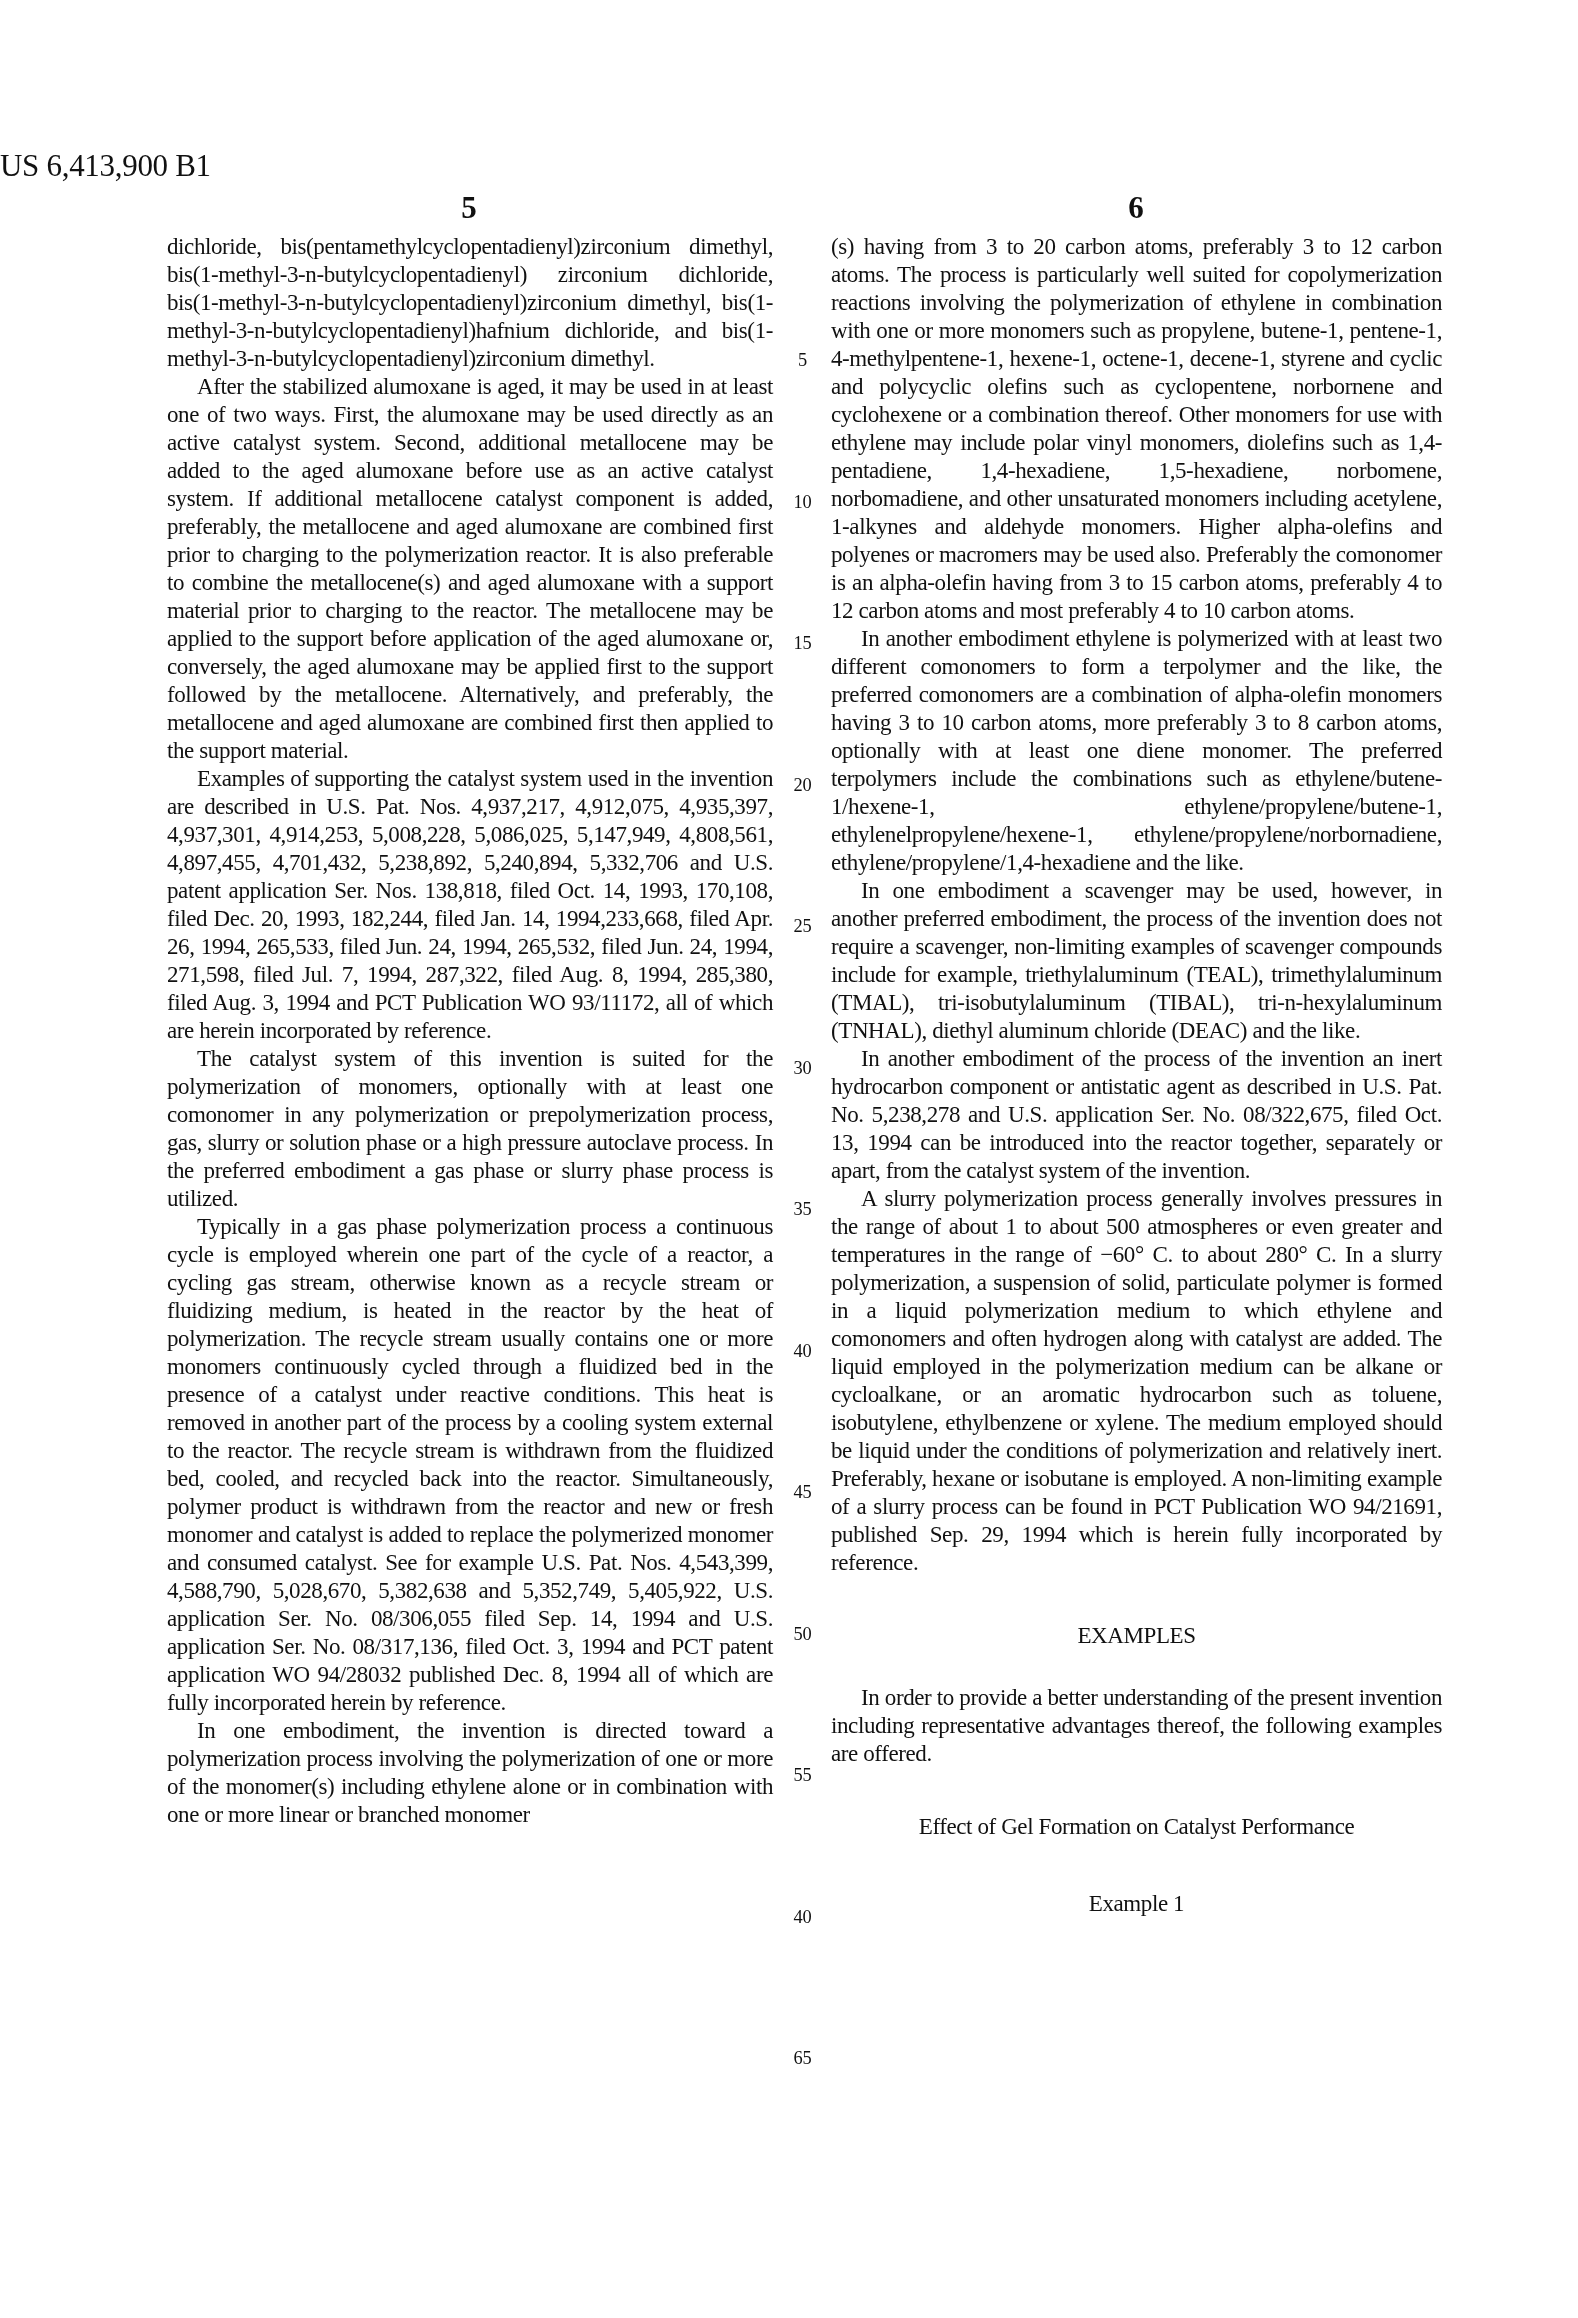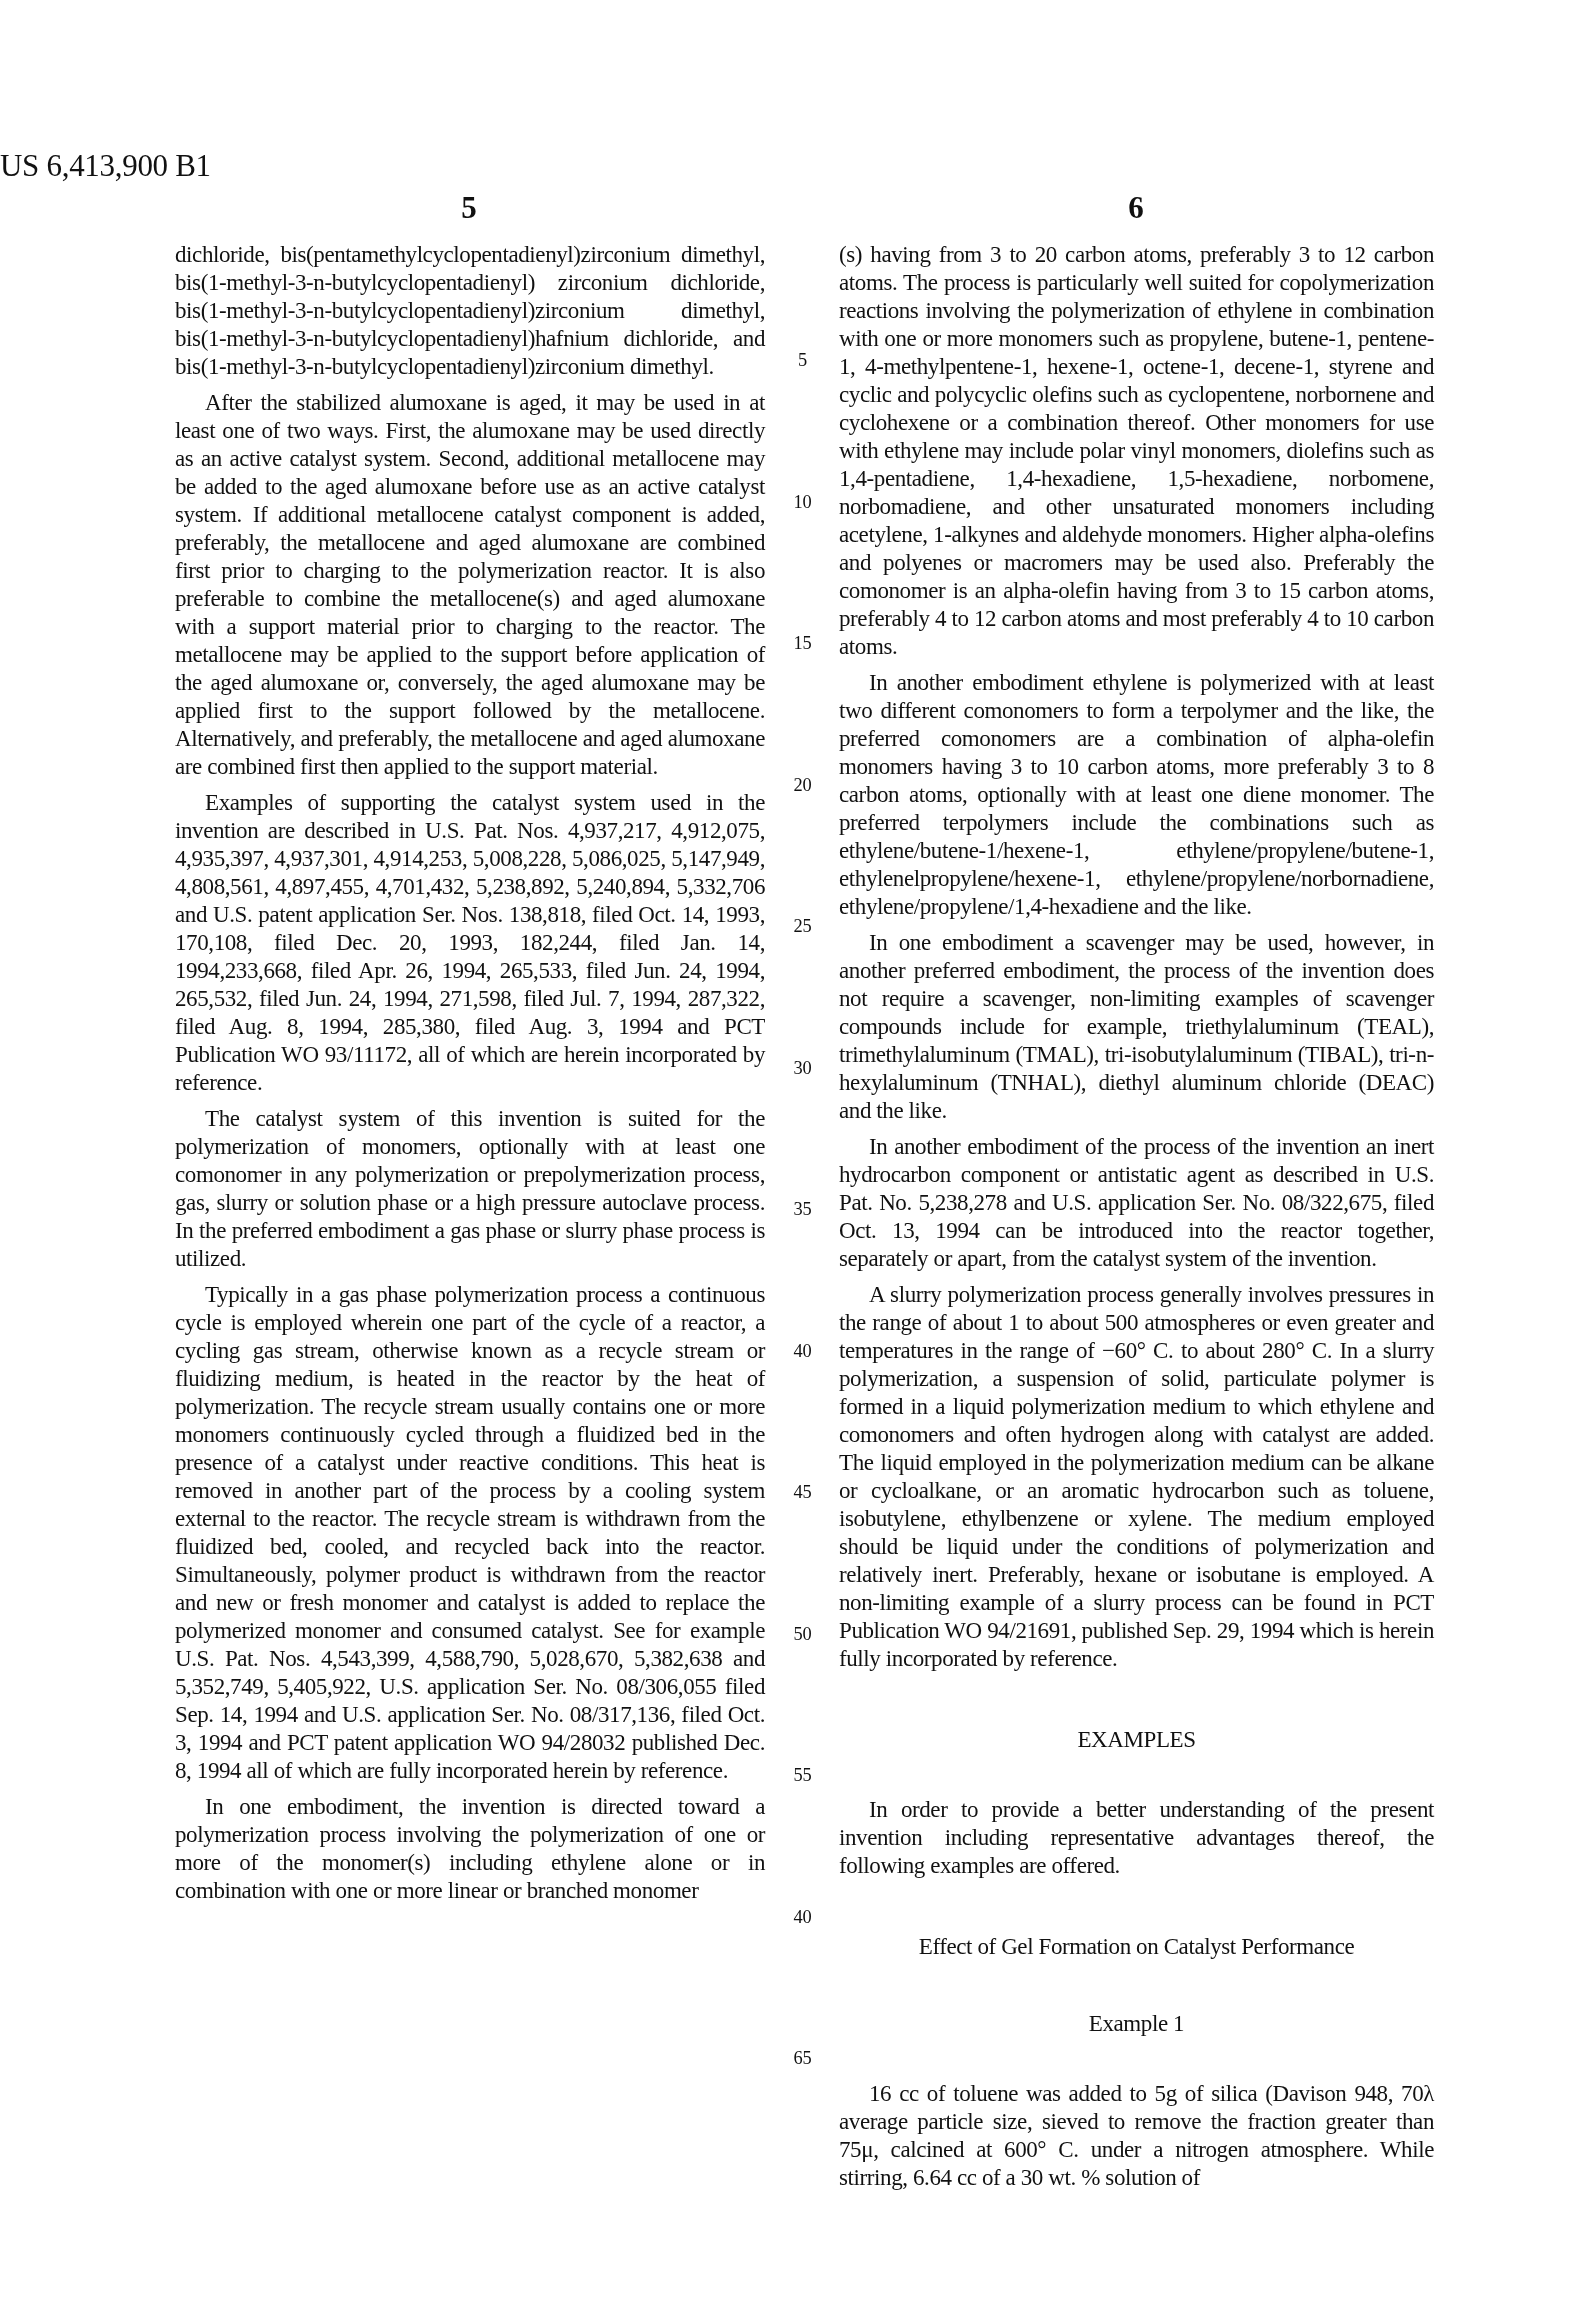--- a/index.html
+++ b/index.html
@@ -18,21 +18,21 @@
   }
   .col-num.left { left: 435px; }
   .col-num.right { left: 1102px; }
   .column {
     position: absolute; top: 233px; width: 606px;
     font-size: 23px; line-height: 28px; text-align: justify;
     letter-spacing: -0.4px;
   }
   .column.left { left: 167px; }
   .column.right { left: 831px; width: 611px; }
-  .column p { margin: 8px; text-indent: 0; }
+  .column p { margin: 0; text-indent: 0; }
   .column p.indent { text-indent: 30px; }
   .column .heading {
     text-align: center; text-indent: 0; margin: 16px;
   }
   .gap-lg { height: 29px; }
   .gap-md { height: 17.7px; }
   .line-numbers {
     position: absolute; left: 782px; top: 233px; width: 41px;
     font-size: 18.4px; line-height: 28px;
   }
@@ -80,15 +80,14 @@
   <p class="indent">A slurry polymerization process generally involves pressures in the range of about 1 to about 500 atmospheres or even greater and temperatures in the range of −60° C. to about 280° C. In a slurry polymerization, a suspension of solid, particulate polymer is formed in a liquid polymerization medium to which ethylene and comonomers and often hydrogen along with catalyst are added. The liquid employed in the polymerization medium can be alkane or cycloalkane, or an aromatic hydrocarbon such as toluene, isobutylene, ethylbenzene or xylene. The medium employed should be liquid under the conditions of polymerization and relatively inert. Preferably, hexane or isobutane is employed. A non-limiting example of a slurry process can be found in PCT Publication WO 94/21691, published Sep. 29, 1994 which is herein fully incorporated by reference.</p>
   <div class="gap-lg"></div>
   <p class="heading">EXAMPLES</p>
   <div class="gap-md"></div>
   <p class="indent">In order to provide a better understanding of the present invention including representative advantages thereof, the following examples are offered.</p>
   <div class="gap-lg"></div>
   <p class="heading">Effect of Gel Formation on Catalyst Performance</p>
   <div class="gap-md"></div>
   <p class="heading">Example 1</p>
   <div class="gap-md"></div>
-  <p class="indent">16 cc of toluene was added to 5g of silica (Davison 948, 70λ average particle size, sieved to remove the fraction greater than 75μ, calcined at 600° C. under a nitrogen atmosphere. While stirring, 6.64 cc of a 30 wt. % solution of</p>
 </div>
 
 
 </body></html>

